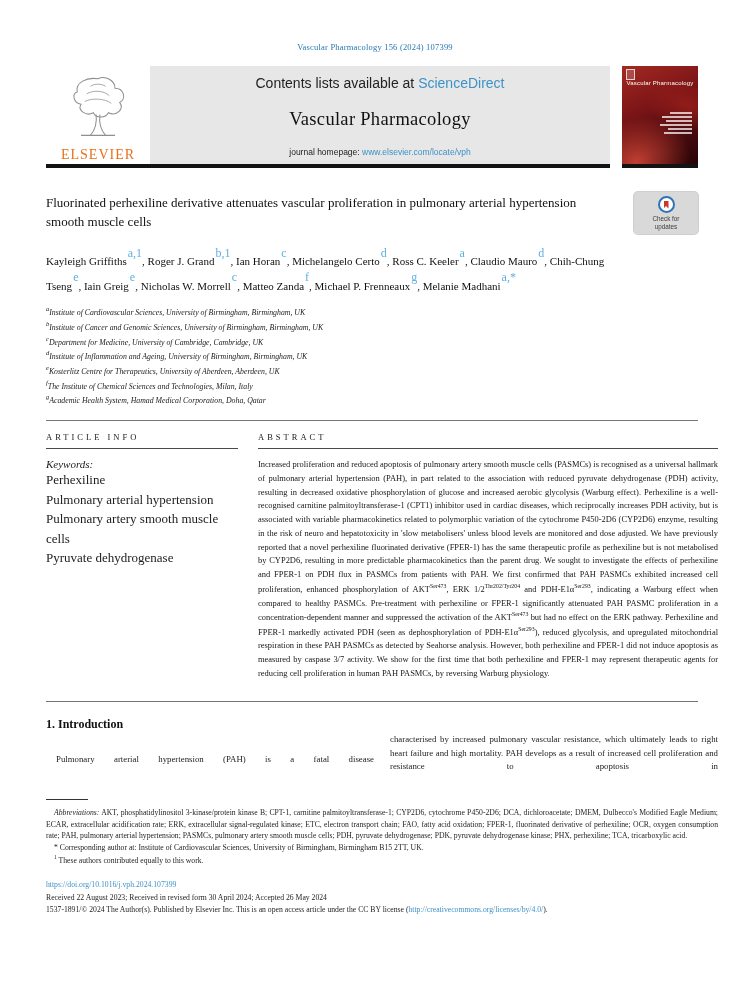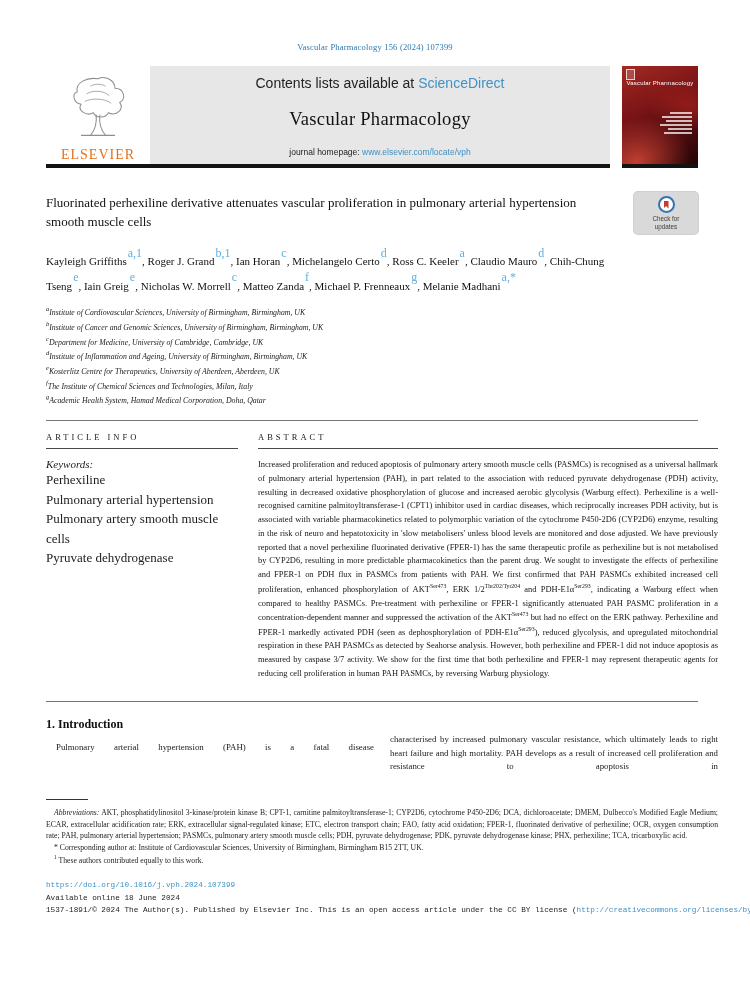--- a/index.html
+++ b/index.html
@@ -54,35 +54,35 @@
   .kw-label{font-size:11px;font-style:italic;margin-top:9px;}
   .kw{font-size:13px;line-height:1.5;}
   .abstract-text{font-size:8.45px;line-height:1.63;text-align:justify;margin-top:9px;color:#161616;}
   .abstract-text sup{font-size:5.8px;}
 
   
   .intro{display:flex;margin:15px 32px 0 46px;}
   .intro-col{flex:1;}
   .intro-col + .intro-col{margin-left:16px;}
   .intro-head{font-size:12px;font-weight:bold;color:#111;}
-  .intro-para{font-size:8.8px;line-height:1.52;text-align:justify;text-align-last:justify;margin-top:9px;text-indent:10px;}
+  .intro-para{font-size:8.8px;line-height:1.52;text-align:justify;text-align-last:justify;margin-top:21px;text-indent:10px;}
   .intro-para.cont{margin-top:16px;text-indent:0;}
 
   
   .fn-sep{border:none;border-top:1px solid #333;width:42px;margin:17px 0 7px 46px;}
   .footnotes{margin:0 32px 0 46px;font-size:7.7px;line-height:1.5;color:#1d1d1d;}
   .footnotes p{margin:0;text-align:justify;}
   .fn-abbrev{text-indent:8px;}
   .fn-corr{text-indent:8px;margin-top:1px;}
   .fn-email{text-indent:14px;text-align:left;}
   .fn-equal{text-indent:8px;}
   .fn-sup{font-size:5.6px;}
 
   
-  .pub{margin:13px 32px 0 46px;font-size:7.7px;line-height:1.6;color:#1d1d1d;font-family:Liberation Mono, monospace;}
+  .pub{margin:13px 32px 0 46px;font-size:7.7px;line-height:1.6;color:#1d1d1d;}
   .pub div{white-space:nowrap;}
 </style>
 </head>
 <body>
 
 <div class="citation">Vascular Pharmacology 156 (2024) 107399</div>
 
 <div class="header-row">
   <div class="left-group">
     <div class="logo-block">
@@ -177,15 +177,15 @@
 
 <hr class="fn-sep">
 <div class="footnotes">
   <p class="fn-abbrev"><i>Abbreviations:</i><span> AKT, phosphatidylinositol 3-kinase/protein kinase B; CPT-1, carnitine palmitoyltransferase-1; CYP2D6, cytochrome P450-2D6; DCA, dichloroacetate; DMEM, Dulbecco's Modified Eagle Medium; ECAR, extracellular acidification rate; ERK, extracellular signal-regulated kinase; ETC, electron transport chain; FAO, fatty acid oxidation; FPER-1, fluorinated derivative of perhexiline; OCR, oxygen consumption rate; PAH, pulmonary arterial hypertension; PASMCs, pulmonary artery smooth muscle cells; PDH, pyruvate dehydrogenase; PDK, pyruvate dehydrogenase kinase; PHX, perhexiline; TCA, tricarboxylic acid.</span></p>
   <p class="fn-corr"><span>*</span><span> Corresponding author at: Institute of Cardiovascular Sciences, University of Birmingham, Birmingham B15 2TT, UK.</span></p>
   <p class="fn-equal"><sup class="fn-sup">1</sup><span> These authors contributed equally to this work.</span></p>
 </div>
 
 <div class="pub">
   <div><span class="link">https://doi.org/10.1016/j.vph.2024.107399</span></div>
-  <div>Available online 18 June 2024</div>
+  <div>Received 22 August 2023; Received in revised form 30 April 2024; Accepted 26 May 2024</div>
   <div><span>1537-1891/© 2024 The Author(s). Published by Elsevier Inc. This is an open access article under the CC BY license (</span><span class="link">http://creativecommons.org/licenses/by/4.0/</span><span>).</span></div>
 </div>
 
 </body></html>

